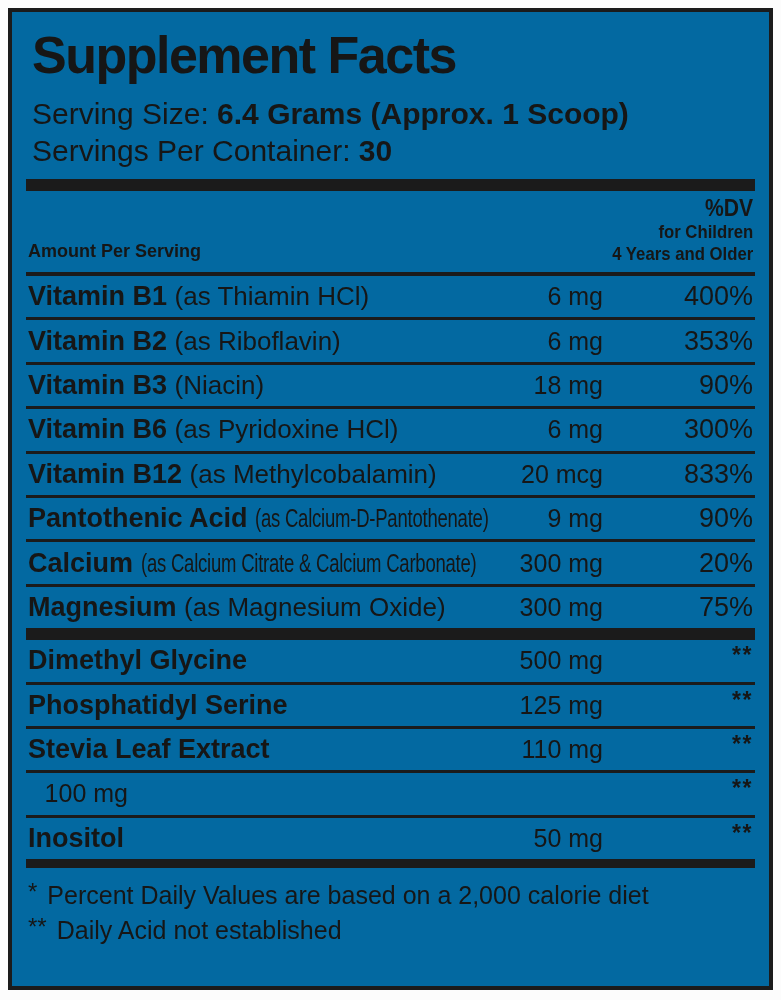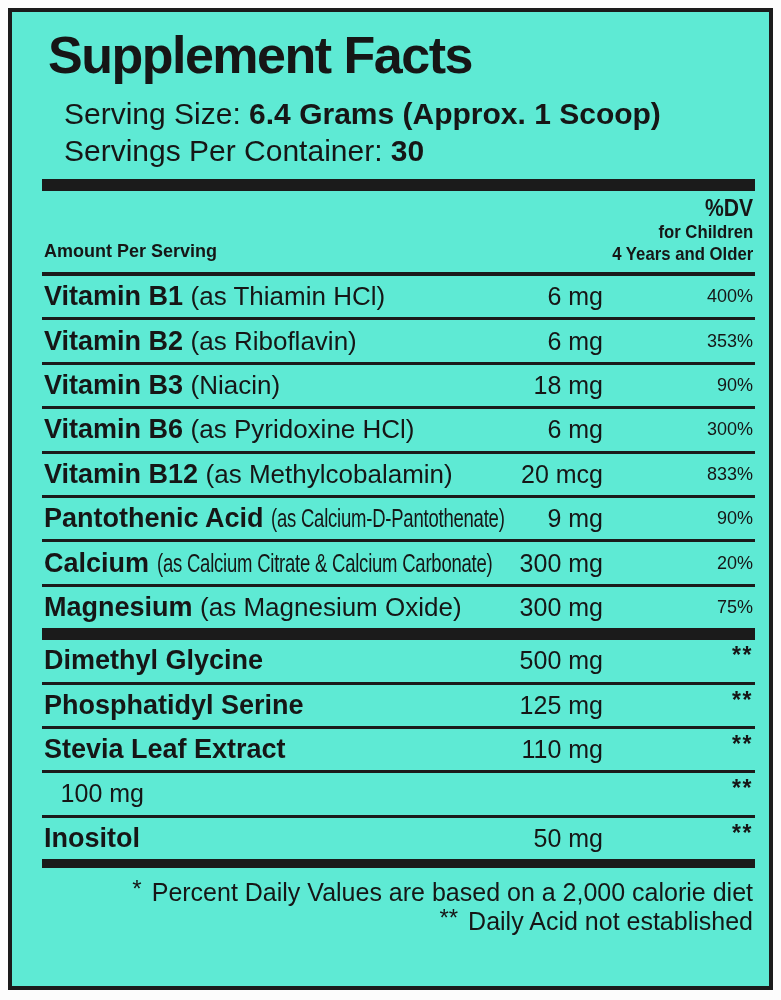--- a/index.html
+++ b/index.html
@@ -8,29 +8,29 @@
     background:#fcfcfc;
     font-family:"Liberation Sans", sans-serif;
     color:#161616;
     position:relative;
     overflow:hidden;
   }
   .label-box {
     position:absolute; top:8px; left:8px; width:765px; height:982px;
     box-sizing:border-box;
     border:4px solid #1b1b1b;
-    background:#5eead4;
-    padding:4px 14px 0 30px;
+    background:#0369a1;
+    padding:4px 14px 0 14px;
   }
   .title {
     font-size:52px; font-weight:bold; letter-spacing:-1.5px;
     margin:12px 0 12px 6px;
     line-height:1.05;
   }
-  .serving-block { margin-left:22px; font-size:30px; line-height:37px; }
+  .serving-block { margin-left:6px; font-size:30px; line-height:37px; }
   .b { font-weight:bold; }
   .bar-thick { height:12px; background:#1b1b1b; margin-top:10px; }
   .bar-mid { height:9px; background:#1b1b1b; }
 
   .thead {
     display:flex; justify-content:space-between; align-items:flex-end;
     padding:4px 2px 8px 2px;
     border-bottom:4px solid #1b1b1b;
   }
   .aps { font-weight:bold; font-size:18px; padding-bottom:2px; }
@@ -50,24 +50,24 @@
   }
   .row.last { border-bottom:none; }
   .name { flex:1; min-width:0; white-space:nowrap; font-size:27px; overflow:visible; }
   .nm { font-weight:bold; }
   .nt { font-size:26px; }
   .nt.cond {
     display:inline-block; transform:scaleX(0.74); transform-origin:left center;
     font-size:25px; letter-spacing:-0.3px;
   }
   .amt { width:100px; text-align:right; font-size:25px; white-space:nowrap; }
-  .dvv { width:150px; text-align:right; font-size:18px; }
+  .dvv { width:150px; text-align:right; font-size:27px; }
   .dvv.stars { font-weight:bold; font-size:23px; letter-spacing:1.5px; padding-bottom:10px; }
 
-  .footnotes { padding:10px 2px 0 2px; font-size:25px; line-height:28px;text-align:right; }
+  .footnotes { padding:10px 2px 0 2px; font-size:25px; line-height:34px; }
   .fn-marker { position:relative; top:-4px; font-size:24px; margin-right:10px; }
 </style>
 </head>
 <body>
 
 <div class="label-box">
 
   <div class="title">Supplement Facts</div>
 
   <div class="serving-block">

